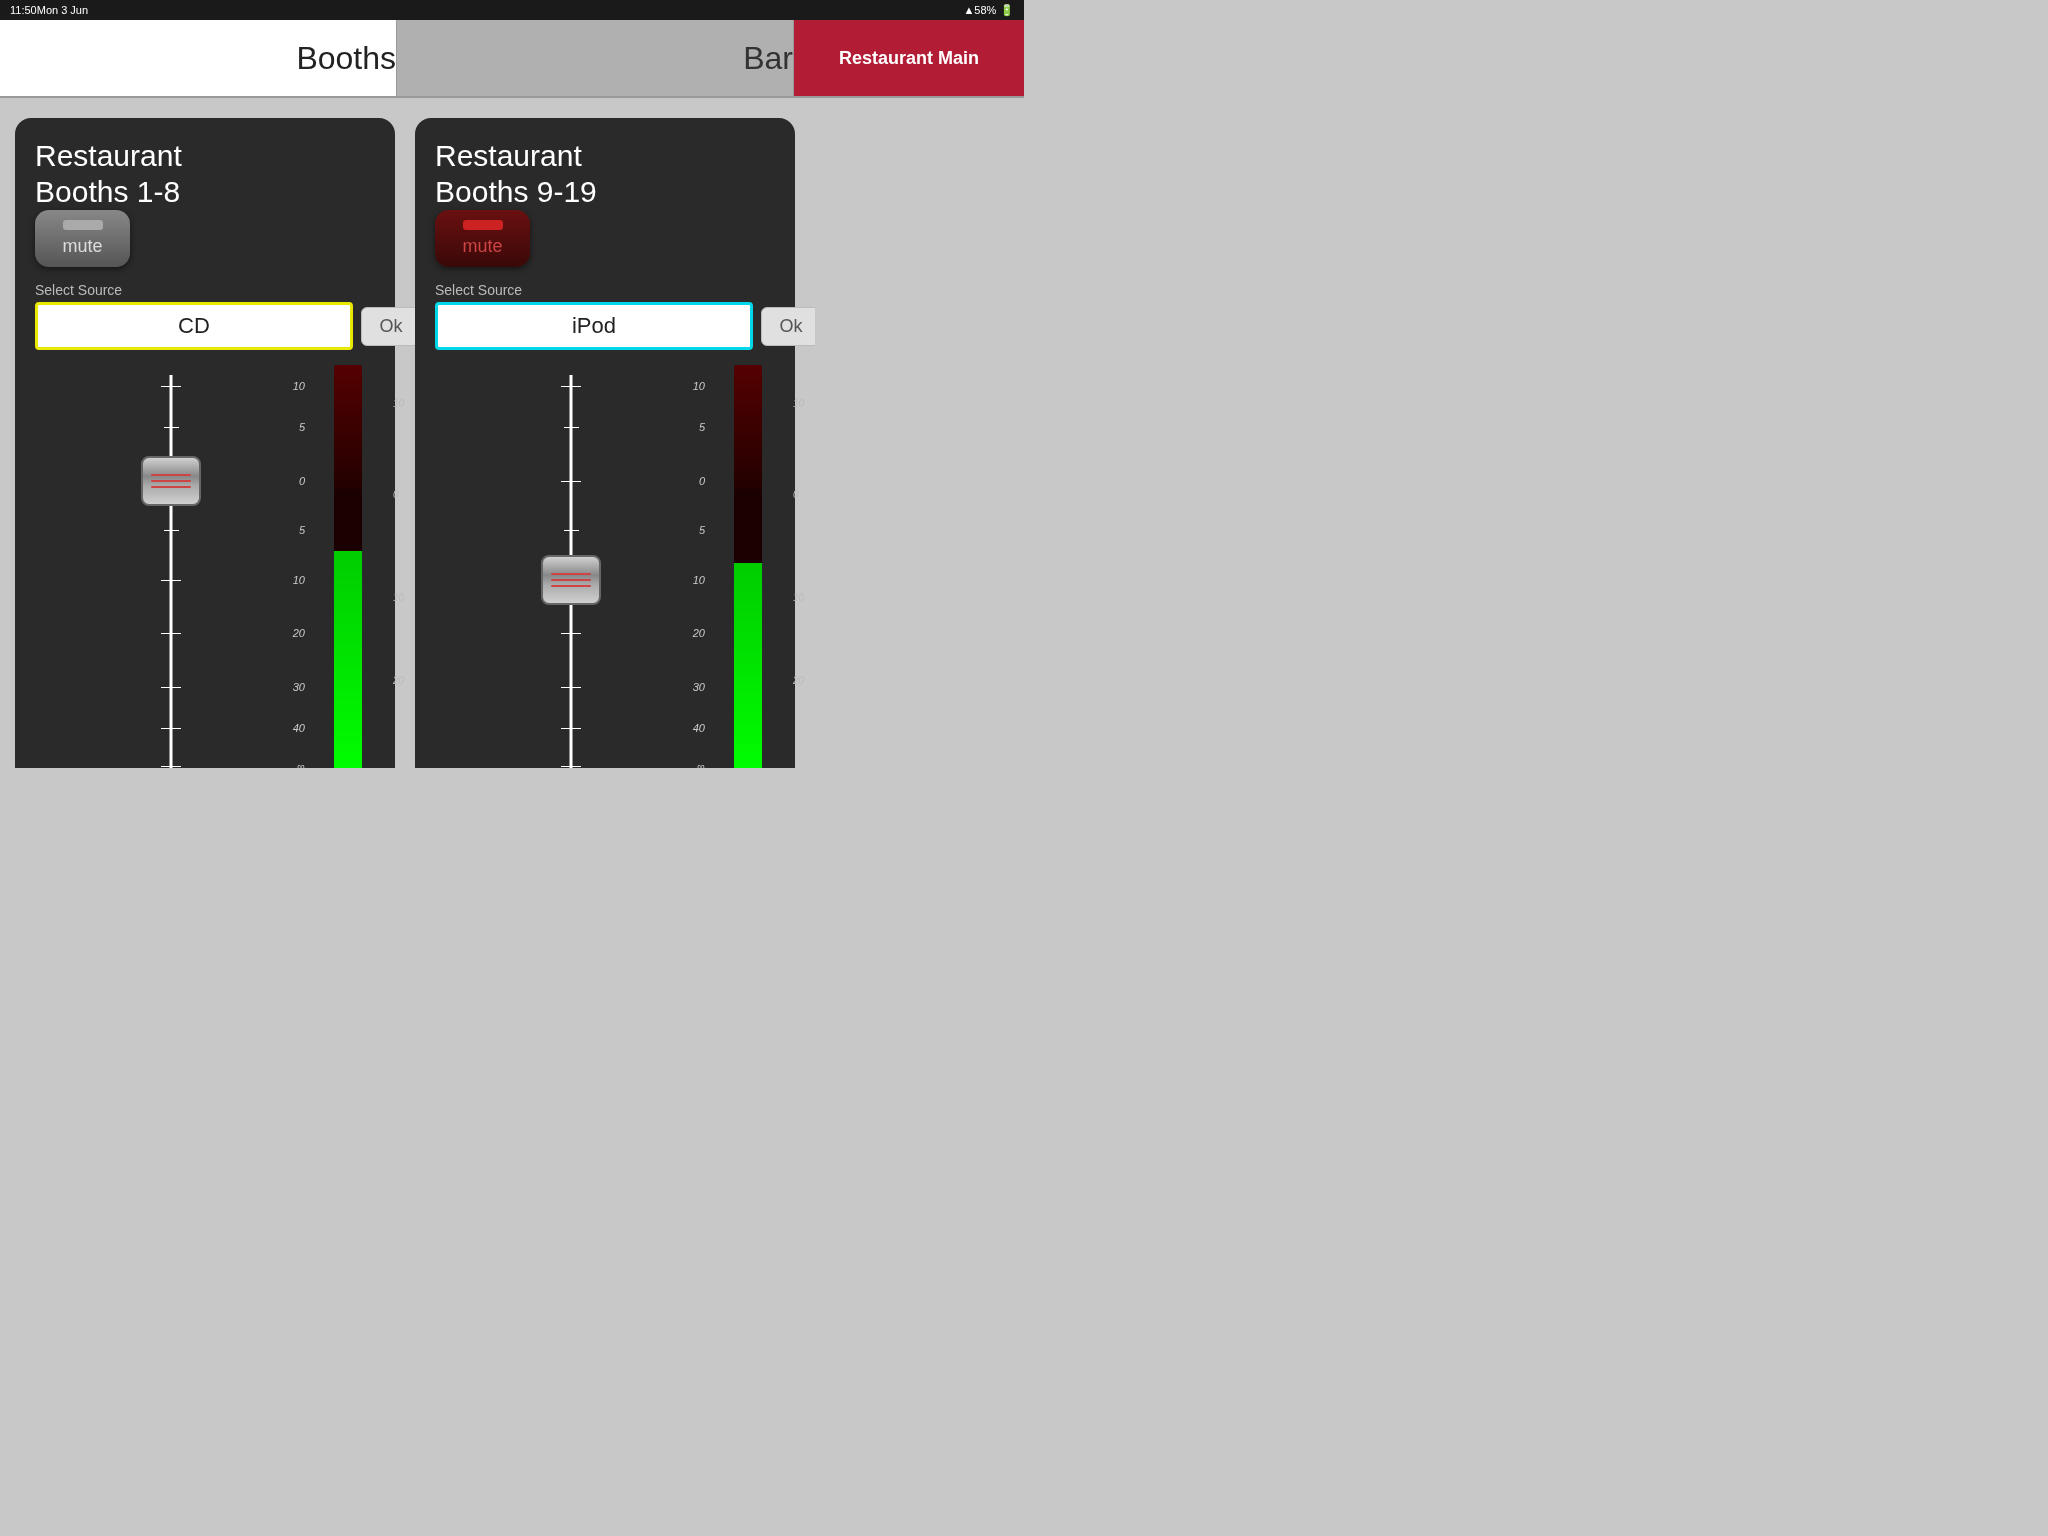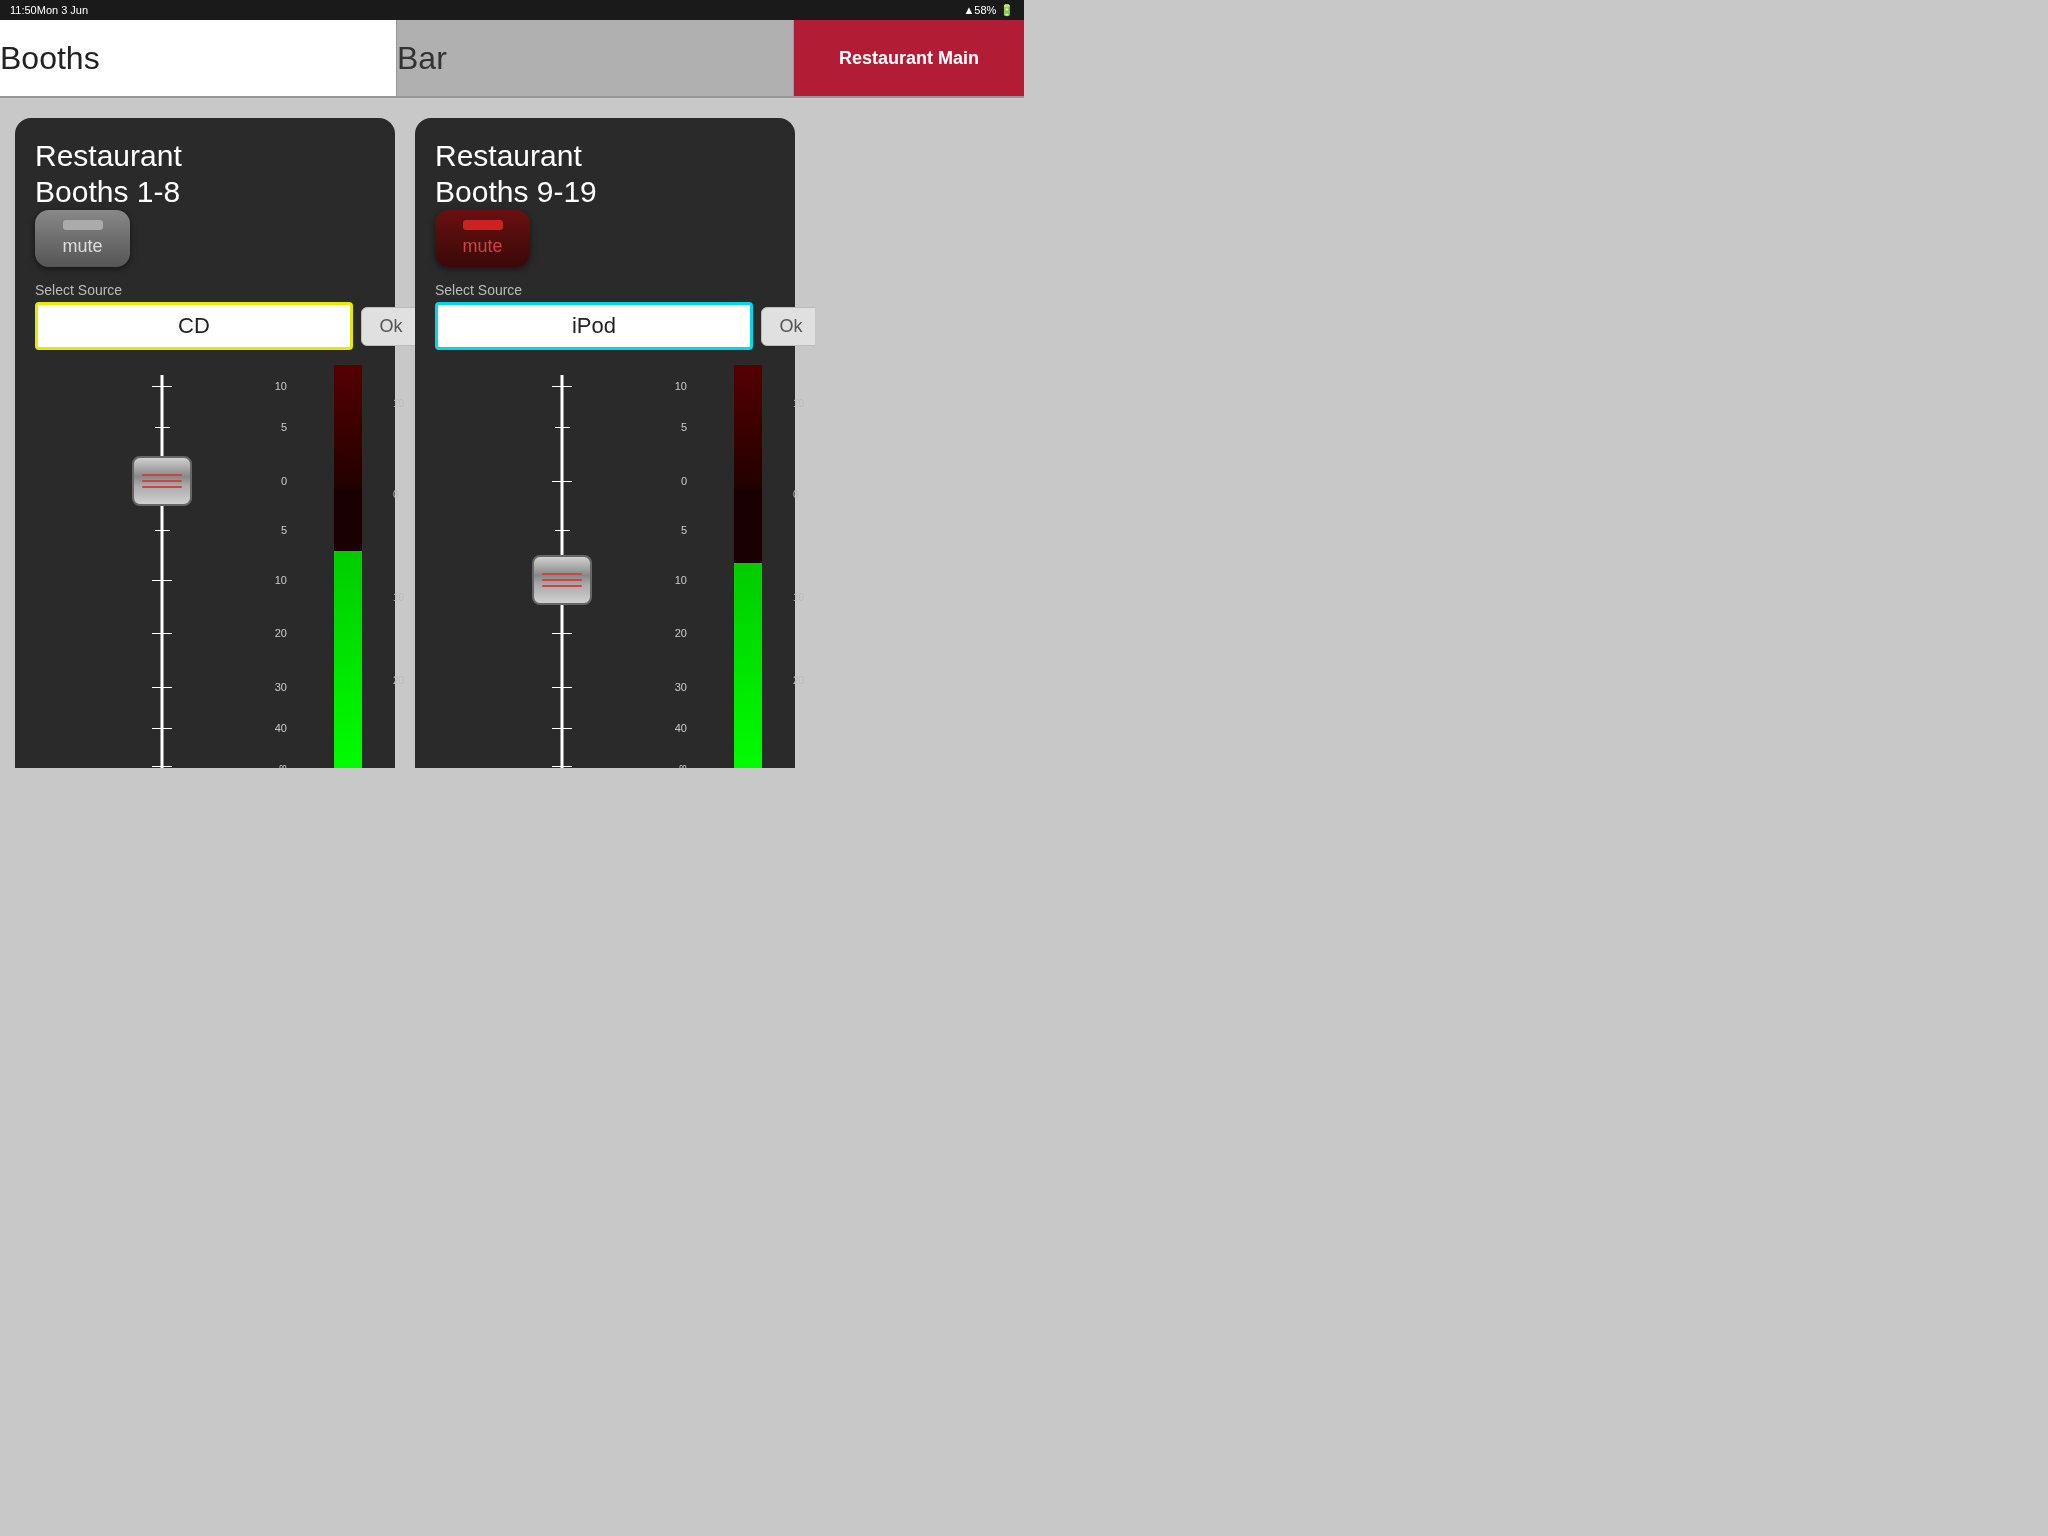--- a/index.html
+++ b/index.html
@@ -29,27 +29,28 @@
     .tab-bar {
       display: flex;
       height: 78px;
       background: #b0b0b0;
       border-bottom: 2px solid #999;
     }
     .tab {
       flex: 1;
       display: flex;
       align-items: center;
-      justify-content: flex-start;
+      justify-content: flex-end;
       font-size: 32px;
       font-weight: 300;
       color: #333;
       border-right: 1px solid #999;
       cursor: pointer;
       position: relative;
+      padding-left: 15px;
     }
     .tab.active {
       background: white;
       color: #222;
       font-weight: 400;
     }
     .tab-brand {
       width: 230px;
       background: #b31c35;
       color: white;
@@ -165,23 +166,24 @@
       font-size: 18px;
       color: #555;
       cursor: pointer;
       min-width: 60px;
     }
 
     
     .slider-area {
       display: flex;
       flex: 1;
-      gap: 31px;
+      gap: 13px;
       margin-top: 5px;
       position: relative;
+      font-style: italic;
     }
 
     
     .vol-slider-container {
       flex: 1;
       position: relative;
       display: flex;
       justify-content: center;
     }
 

